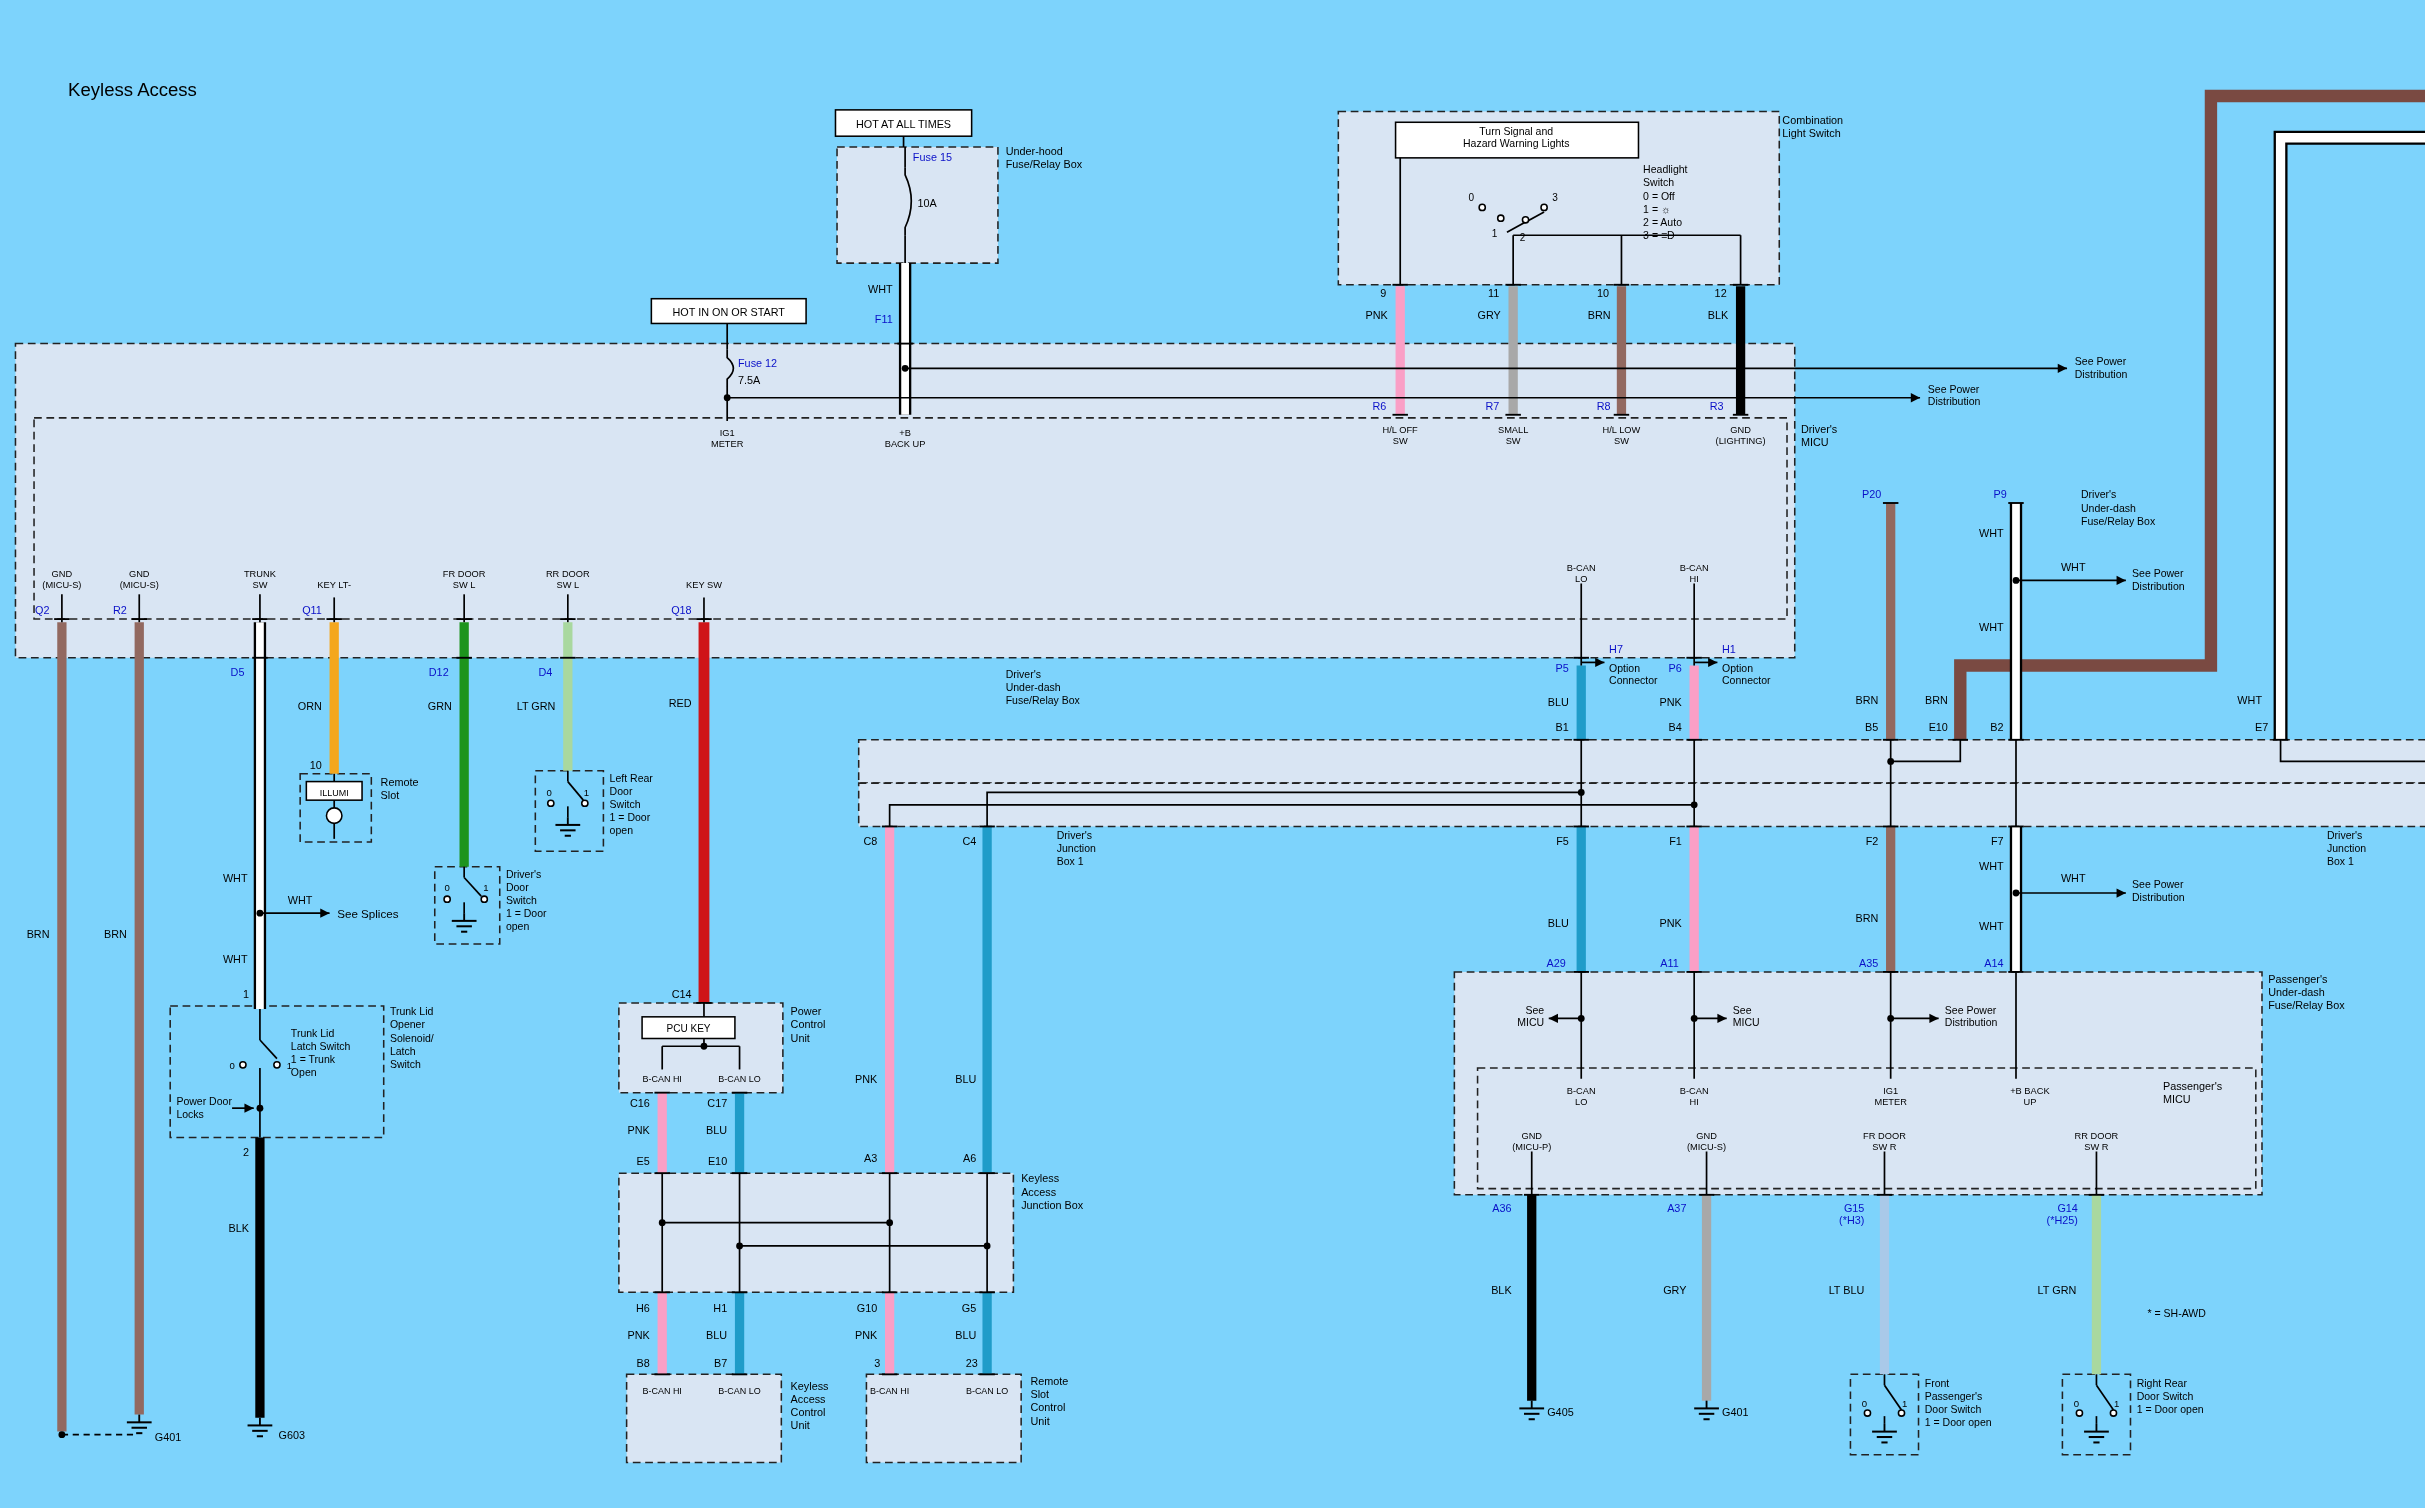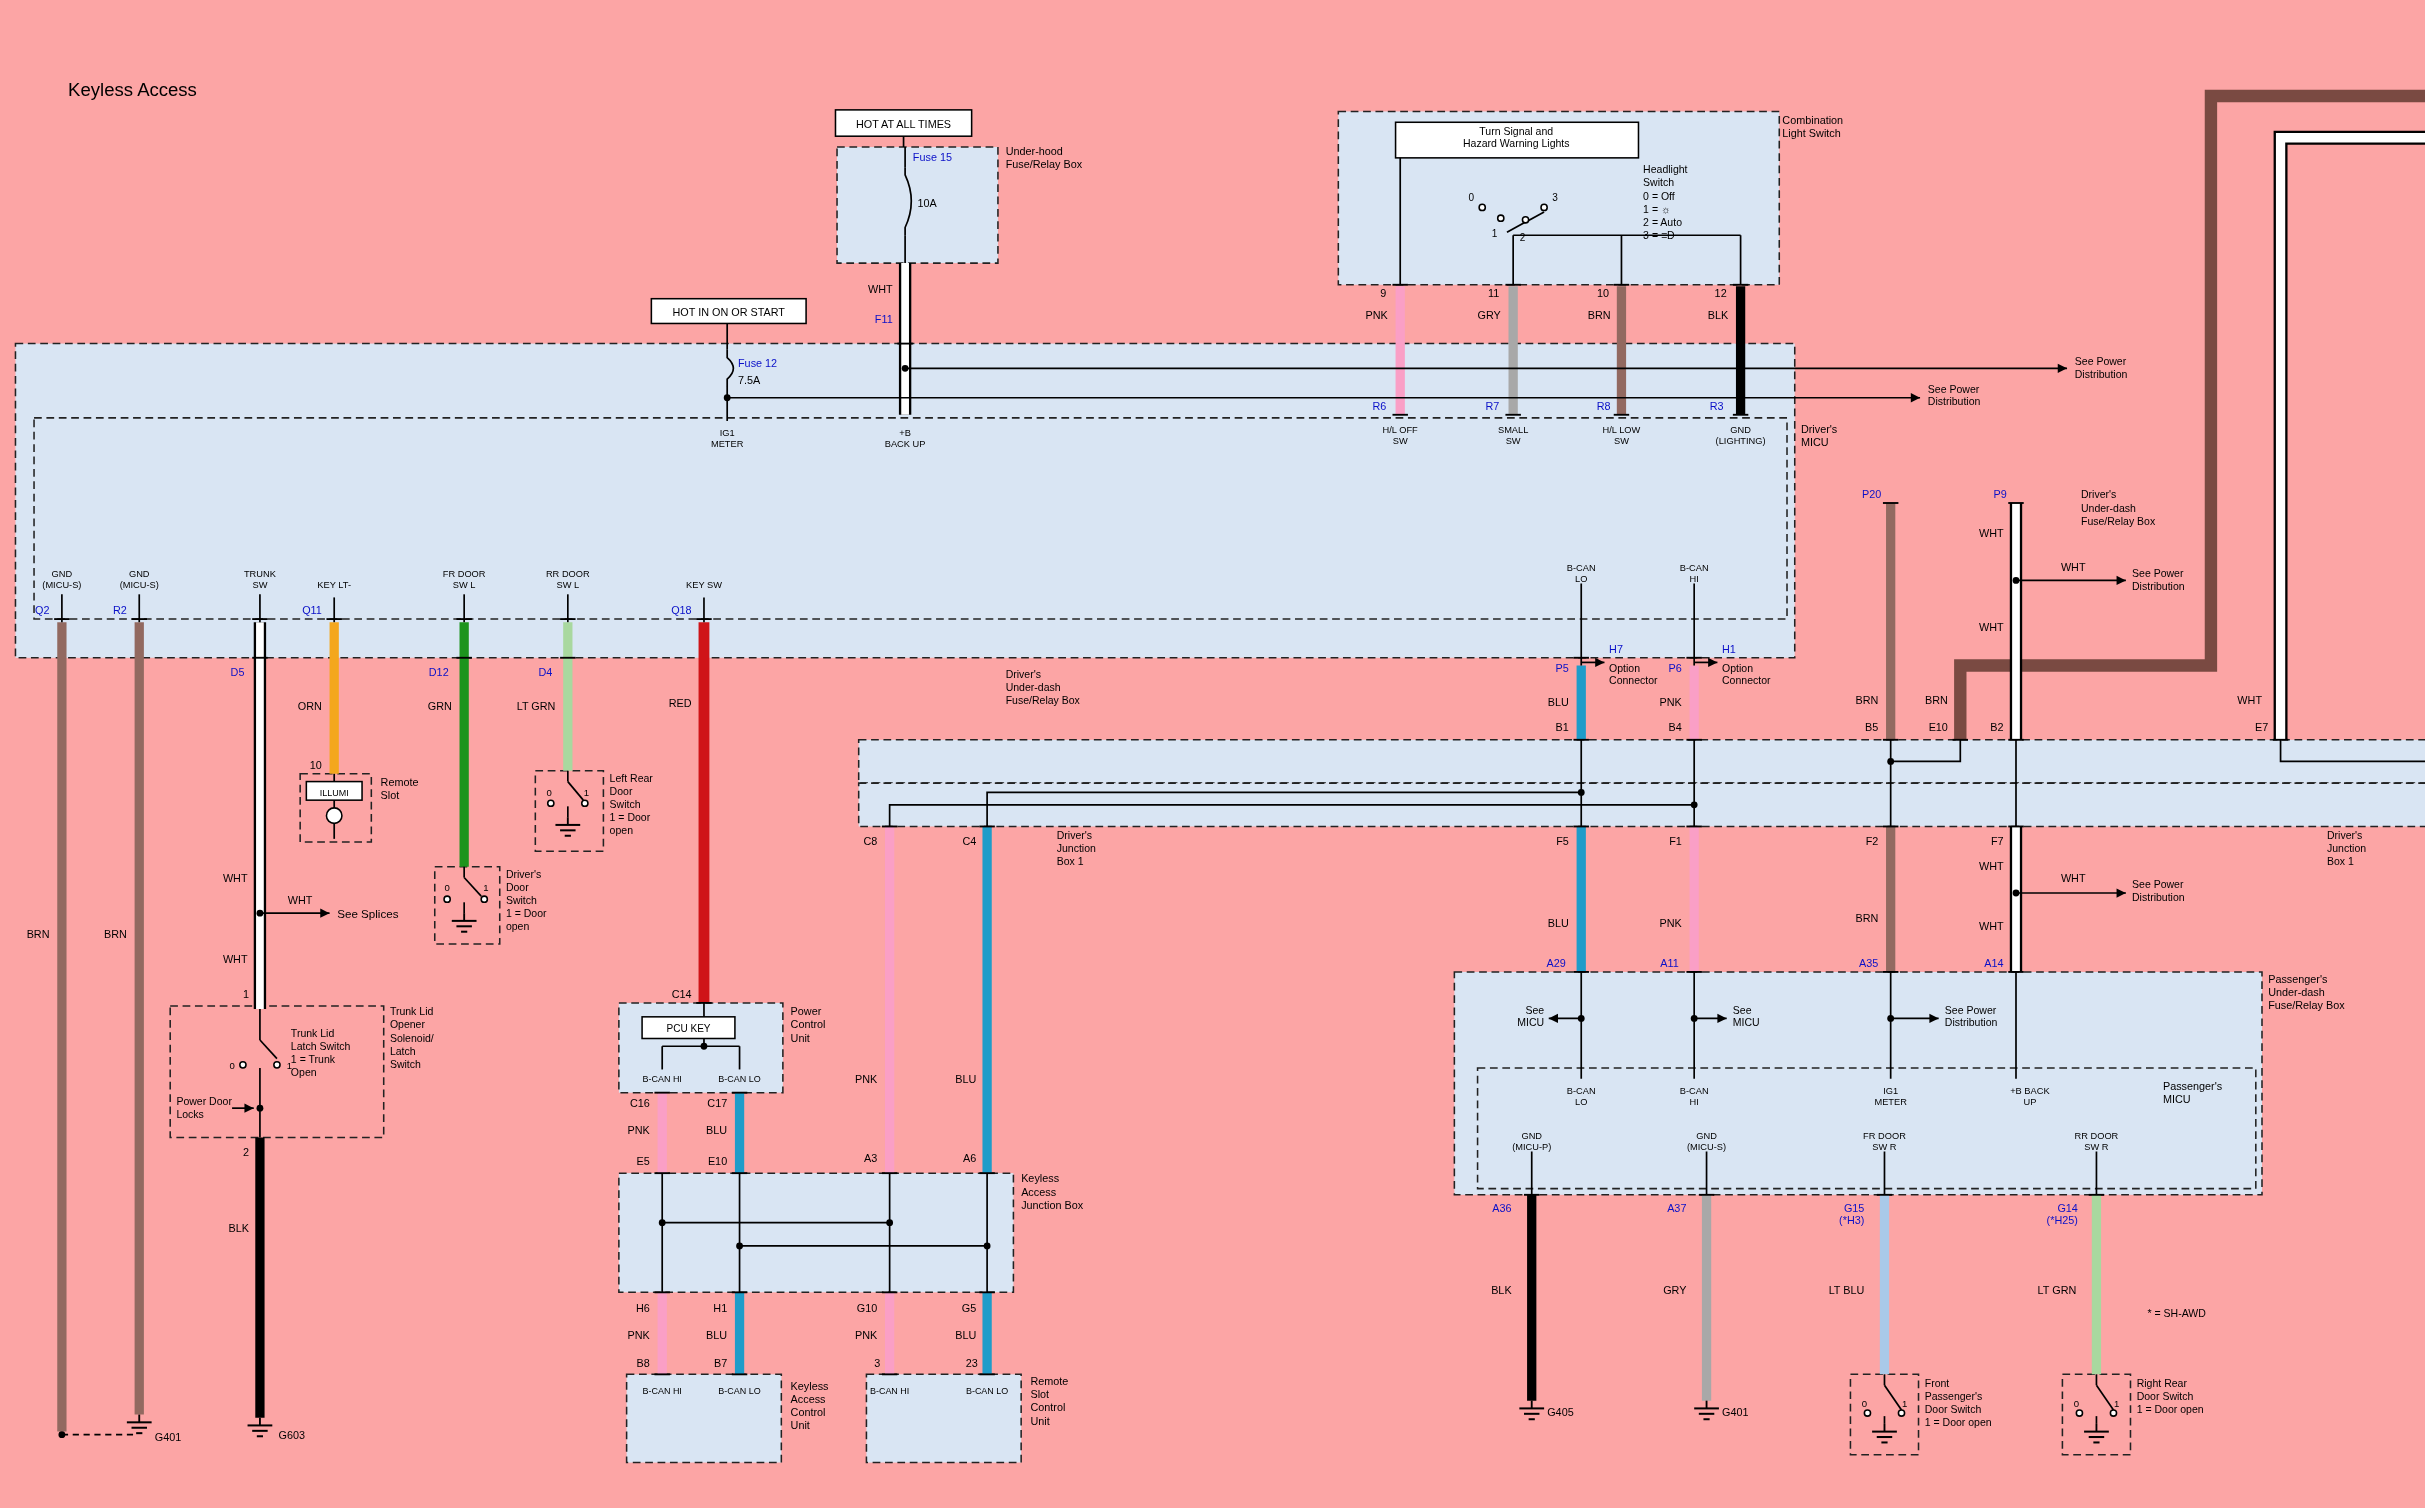--- a/index.html
+++ b/index.html
@@ -1,16 +1,16 @@
 <!DOCTYPE html>
 <html style="font-size:11.7px"><head>
 <meta charset="utf-8">
 <style>
   html,body{margin:0;padding:0;background:#ffffff;}
-  .stage{width:2426px;height:1509px;background:#fca5a5;overflow:hidden;}
+  .stage{width:2426px;height:1509px;background:#7dd3fc;overflow:hidden;}
   svg{font-family:"Liberation Sans", sans-serif;display:block;}
 </style>
 </head>
 <body>
 
 <div class="stage">
 
   <svg width="2426" height="1509" viewBox="0 0 1568 975" preserveAspectRatio="none">
       <rect x="540" y="71" width="88" height="17" stroke-width="1" fill="#fff" stroke="#000"></rect>
       <rect x="541" y="95" width="104" height="75" stroke-width="1" fill="#d9e5f3" stroke="#222" stroke-dasharray="5,3"></rect>

